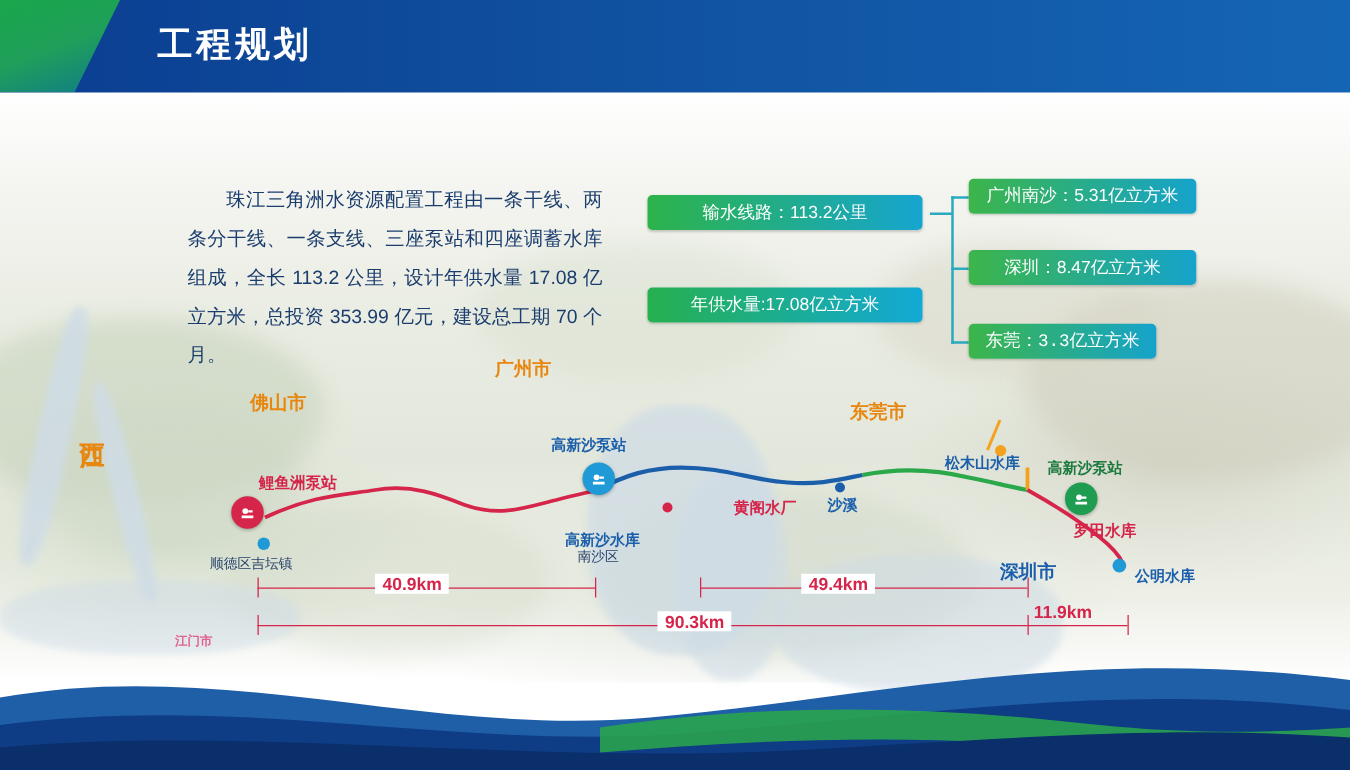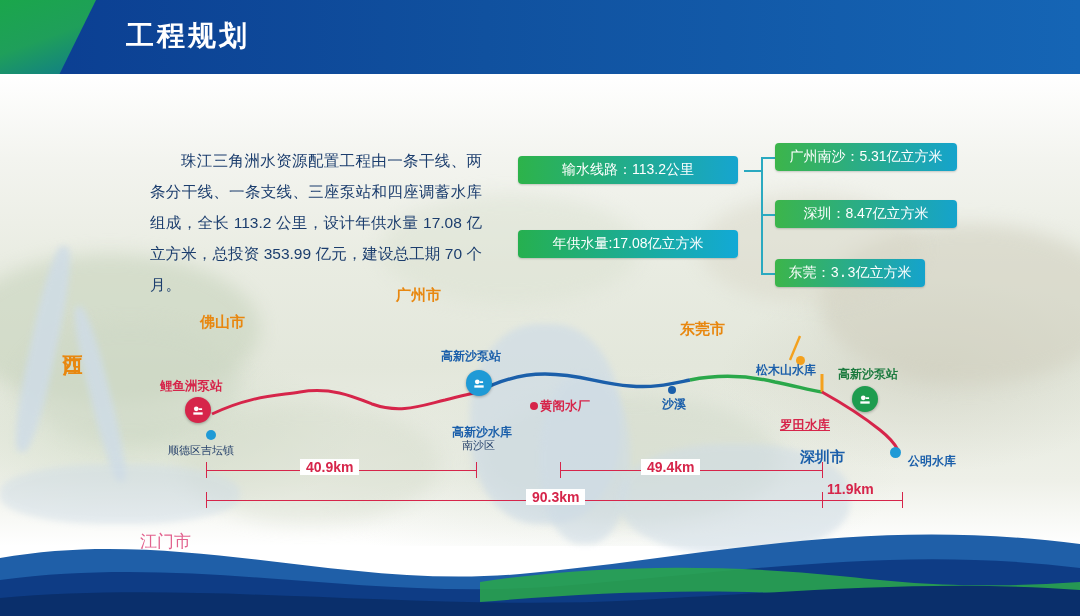--- a/index.html
+++ b/index.html
@@ -43,23 +43,23 @@
   .conn{position:absolute;background:#2aa9c0;}
 
   
   .para{position:absolute;left:150px;top:145px;width:332px;color:#1b3d6d;font-size:15.5px;
         line-height:31px;text-align:justify;text-indent:2em;}
 
   
   .lbl{position:absolute;white-space:nowrap;}
   .city-orange{color:#e8870f;font-size:15px;font-weight:bold;}
   .city-blue{color:#1b5faa;font-size:15px;font-weight:bold;}
-  .city-pink{color:#e2628e;font-size:17px;font-weight:normal;margin-top:24px;}
+  .city-pink{color:#e2628e;font-size:10px;font-weight:bold;}
   .riv{color:#e8870f;font-size:20px;font-weight:bold;line-height:22px;text-align:center;}
-  .site-red{color:#d6254a;font-size:12.5px;font-weight:bold;}
+  .site-red{color:#d6254a;font-size:12.5px;font-weight:bold;margin-left:47px;}
   .site-blue{color:#1b5faa;font-size:12px;font-weight:bold;}
   .site-dark{color:#26416b;font-size:11px;}
   .site-green{color:#1b7a3e;font-size:12px;font-weight:bold;}
 
   
   .pin{position:absolute;width:26px;height:26px;border-radius:50%;display:flex;align-items:center;
        justify-content:center;color:#fff;font-size:12px;box-shadow:0 1px 3px rgba(0,0,0,.3);}
   .pin.red{background:#d6254a;}
   .pin.blue{background:#1f9ad6;}
   .pin.green{background:#1e9c4f;}
@@ -173,21 +173,21 @@
   <div class="lbl site-blue" style="left:756px;top:362px;">松木山水库</div>
 
   <div class="pin green" style="left:852px;top:386px;">
     <svg width="14" height="14" viewBox="0 0 24 24">
       <path d="M4 16h16v4H4z" fill="#fff"></path>
         <circle cx="9" cy="10" r="4" fill="#fff"></circle>
         <path d="M13 9h6v3h-6z" fill="#fff"></path>
     </svg>
   </div>
   <div class="lbl site-green" style="left:838px;top:366px;">高新沙泵站</div>
-  <div class="lbl site-red" style="left:780px;top:417px;text-decoration:underline;">罗田水库</div>
+  <div class="lbl site-red" style="left:812px;top:417px;">罗田水库</div>
 
   <div class="dot" style="left:890px;top:447px;width:11px;height:11px;background:#1f9ad6;"></div>
   <div class="lbl site-blue" style="left:908px;top:453px;">公明水库</div>
 
   <div class="dline" style="left:206px;top:470px;width:270px;"></div>
   <div class="dtick" style="left:206px;top:462px;height:16px;"></div>
   <div class="dtick" style="left:476px;top:462px;height:16px;"></div>
   <div class="dlabel" style="left:300px;top:459px;background:#fff;padding:0 6px;">40.9km</div>
 
   <div class="dline" style="left:560px;top:470px;width:262px;"></div>

